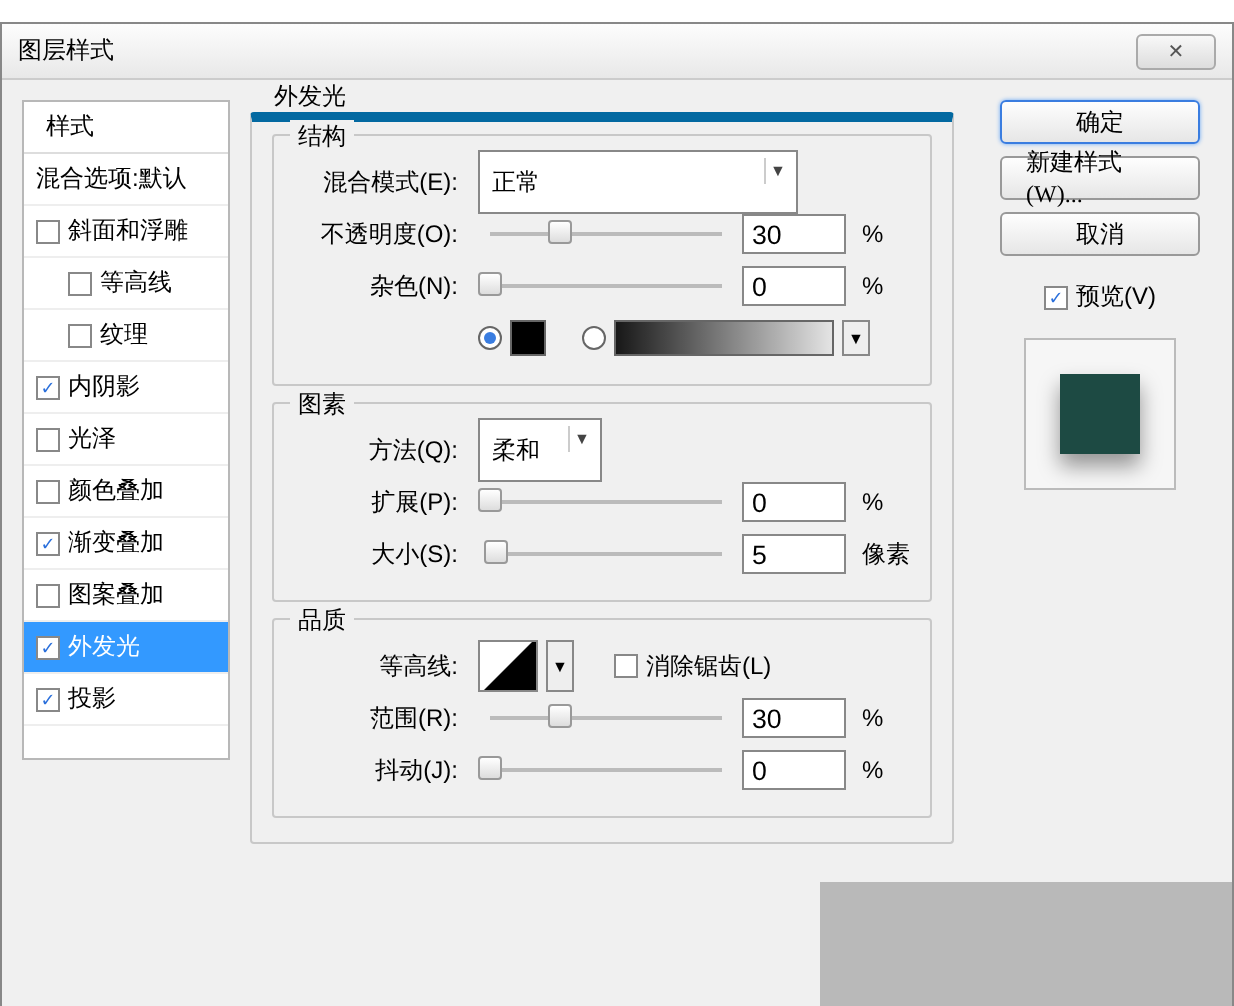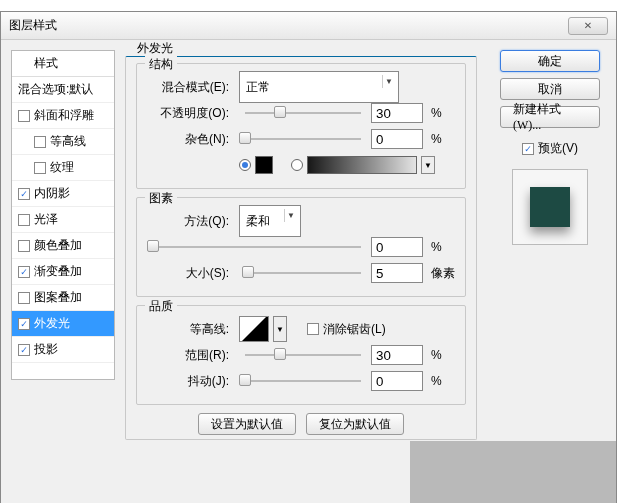--- a/index.html
+++ b/index.html
@@ -3,21 +3,21 @@
 <meta charset="utf-8">
 <style>
 * { box-sizing: border-box; margin: 0; padding: 0; }
 body { font-family: "Microsoft YaHei", Tahoma, sans-serif; font-size: 12px; background: #fff; }
 .dialog { width: 617px; height: 503px; border: 1px solid #888; background: #f0f0f0; position: relative; margin-top: 11px; }
 .titlebar { height: 28px; background: linear-gradient(#fdfdfd,#e8e8e8); border-bottom: 1px solid #ccc; display: flex; align-items: center; padding: 0 8px; }
 .titlebar .title { flex: 1; }
 .titlebar .close { width: 40px; height: 18px; border: 1px solid #aaa; border-radius: 3px; background: linear-gradient(#f8f8f8,#ddd); display: flex; align-items: center; justify-content: center; font-size: 10px; color: #555; }
 .body { position: absolute; top: 28px; left: 0; right: 0; bottom: 0; padding: 10px; }
 .styles-panel { position: absolute; left: 10px; top: 10px; width: 104px; height: 330px; border: 1px solid #b8b8b8; background: #fff; }
-.styles-header { padding: 4px 22px; border-bottom: 1px solid #ddd; }
+.styles-header { padding: 4px 11px; border-bottom: 1px solid #ddd; }
 .styles-row { padding: 4px 6px; border-bottom: 1px solid #eee; display: flex; align-items: center; gap: 4px; cursor: default; }
 .styles-row.selected { background: #3399ff; color: #fff; }
 .styles-row.indent { padding-left: 22px; text-align: right; }
 .cb { width: 12px; height: 12px; border: 1px solid #888; background: #fff; display: inline-flex; align-items: center; justify-content: center; font-size: 9px; color: #2a6fdb; }
 .cb.checked::after { content: "✓"; }
 .center { position: absolute; left: 124px; top: 2px; width: 352px; }
 .grouptitle { position: relative; height: 14px; }
 .grouptitle span { position: absolute; left: 8px; top: -2px; background: #f0f0f0; padding: 0 4px; }
 .groupbox { border: 1px solid #c8c8c8; border-radius: 2px; margin-bottom: 8px; padding: 10px 10px 10px 10px; position: relative; }
 .groupbox > .legend { position: absolute; top: -8px; left: 8px; background: #f0f0f0; padding: 0 4px; }
@@ -103,21 +103,21 @@
             <span class="cb checked"></span>
             <span>投影</span>
           </div>
         </div>
     </div>
 
     <div class="center">
       <div class="grouptitle">
           <span>外发光</span>
         </div>
-      <div class="groupbox" style="border-top:1px solid #0369a1; padding-top:6px; padding-bottom:4px;">
+      <div class="groupbox" style="border-top:5px solid #0369a1; padding-top:6px; padding-bottom:4px;">
 
         <div class="groupbox">
           <span class="legend">结构</span>
           <div class="row">
             <span class="lbl">混合模式(E):</span>
             <div class="select" style="width:160px">
               <span>正常</span>
               <span class="arrow">▼</span>
             </div>
           </div>
@@ -153,20 +153,21 @@
         <div class="groupbox">
           <span class="legend">图素</span>
           <div class="row">
             <span class="lbl">方法(Q):</span>
             <div class="select" style="width:62px">
               <span>柔和</span>
               <span class="arrow">▼</span>
             </div>
           </div>
           <div class="row">
+            <span class="lbl">扩展(P):</span>
             <div class="slider">
                 <div class="track"></div>
                 <div class="thumb" style="left:0%"></div>
               </div>
             <input class="numbox" value="0" style="">
             <span class="unit">%</span>
           </div>
           <div class="row">
             <span class="lbl">大小(S):</span>
             <div class="slider">
@@ -201,40 +202,32 @@
             <span class="lbl">抖动(J):</span>
             <div class="slider">
                 <div class="track"></div>
                 <div class="thumb" style="left:0%"></div>
               </div>
             <input class="numbox" value="0" style="">
             <span class="unit">%</span>
           </div>
         </div>
 
-        <div class="btns-row">
-          <div class="btn">
-              <span>设置为默认值</span>
-            </div>
-          <div class="btn">
-              <span>复位为默认值</span>
-            </div>
-        </div>
       </div>
     </div>
 
     <div class="right">
       <div class="btn primary">
           <span>确定</span>
         </div>
       <div class="btn">
+          <span>新建样式(W)...</span>
+        </div>
+      <div class="btn">
           <span>取消</span>
-        </div>
-      <div class="btn">
-          <span>新建样式(W)...</span>
         </div>
       <div class="preview-row">
         <span class="cb checked"></span>
         <span>预览(V)</span>
       </div>
       <div class="preview-box">
         <div class="preview-shape"></div>
       </div>
     </div>
 

